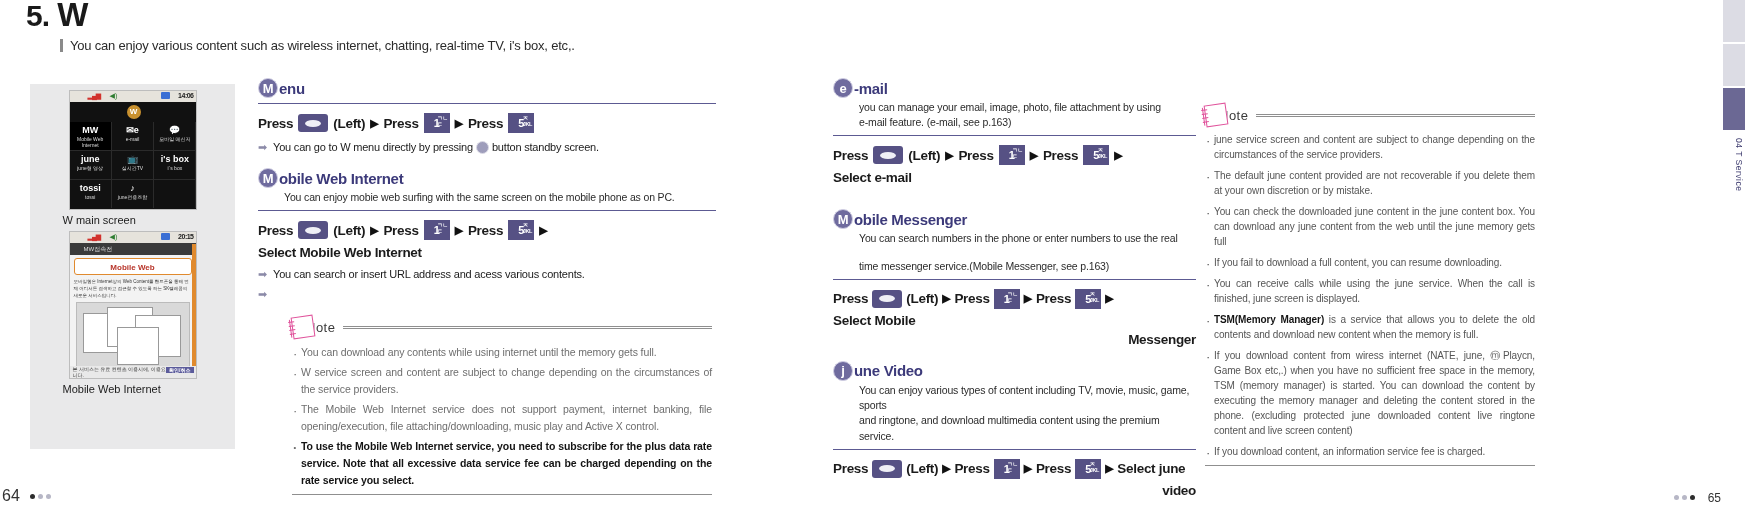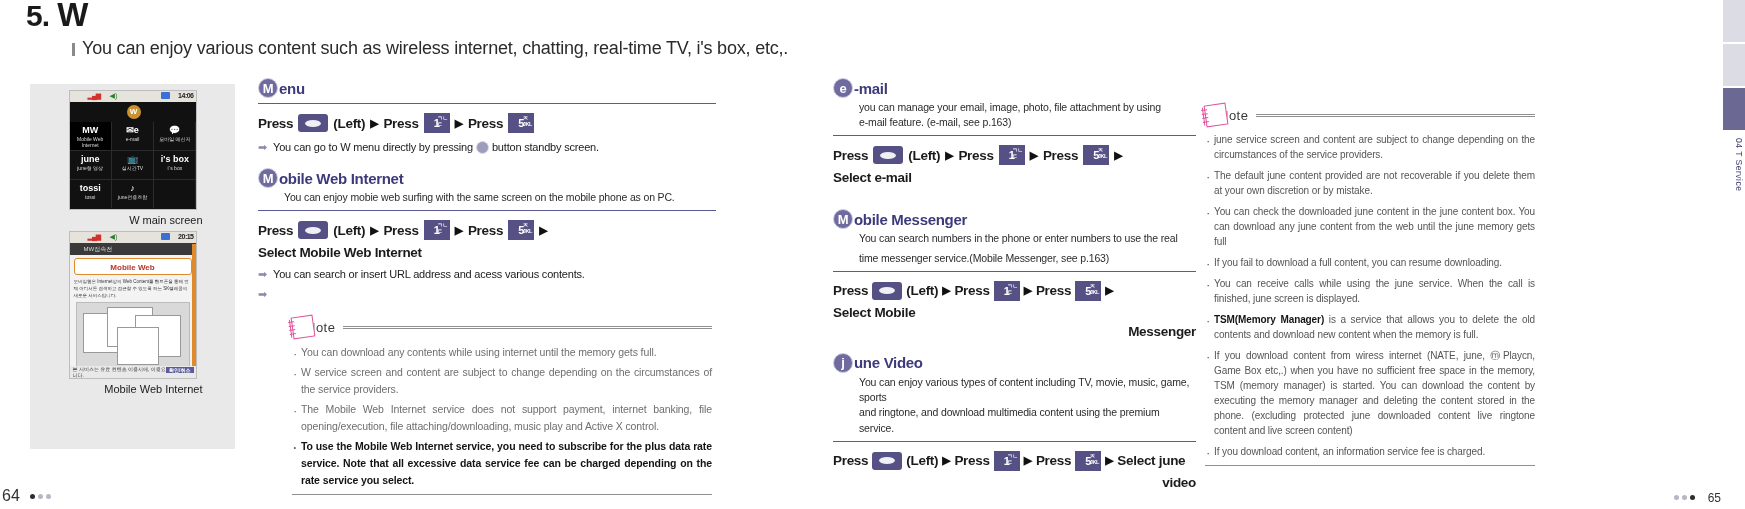--- a/index.html
+++ b/index.html
@@ -15,22 +15,22 @@
   .page { position:absolute; inset:0; }
 
   
   .chapter-title {
     position:absolute; left:26px; top:-4px;
     font-size:33px; font-weight:bold; letter-spacing:-1px;
     color:#1a1a1a;
   }
   .chapter-title .num { font-size:30px; }
   .intro {
-    position:absolute; left:72px; top:38px;
-    font-size:18px; color:#2b2b2b; letter-spacing:-0.2px;
+    position:absolute; left:60px; top:38px;
+    font-size:13px; color:#2b2b2b; letter-spacing:-0.2px;
   }
   .intro-bar {
     display:inline-block; width:3px; height:13px;
     background:#8a8a8a; margin-right:7px; vertical-align:-2px;
   }
 
   
   .phone-col {
     position:absolute; left:30px; top:84px; width:205px; height:365px;
     background:#e9e9ea;
@@ -67,21 +67,21 @@
   }
   .cell.sel { background:#000000; }
   .cell .ic { display:block; margin:3px auto 1px; font-size:9px; color:#fff; font-weight:bold;}
   .okbar { height:13px; background:#111; position:relative;}
   .okbtn {
     position:absolute; left:34px; top:1px; width:60px; height:11px;
     background:#f0eee8; color:#3a3a3a; font-size:8px; font-weight:bold;
     text-align:center; line-height:11px; border:1px solid #9a9a9a;
   }
   .caption {
-    text-align:right; font-size:11px; color:#1b1b1b;
+    text-align:left; font-size:11px; color:#1b1b1b;
     margin-top:4px; margin-bottom:5px;
   }
   .shot2 .shotimg { height:148px; background:#f3f3f3; }
   .mwbar { height:12px; background:#3a3a3a; color:#ddd; font-size:6px; padding:2px 0 0 14px;}
   .mwbanner {
     margin:3px 4px; height:17px; background:#fff; border:1px solid #e08a2e;
     border-radius:3px; text-align:center; font-size:8px; font-weight:bold;
     color:#b8352a; line-height:17px;
   }
   .mwtext { font-size:4.5px; color:#333; padding:1px 4px; line-height:1.5;}
@@ -398,21 +398,21 @@
         <span class="word">Select e-mail</span>
       </div>
     </div>
 
     <div class="sec" style="margin-top:24px;">
       <div class="sec-head">
         <span class="dropcap">M</span>
         <span>obile Messenger</span>
       </div>
       <div class="sec-sub">You can search numbers in the phone or enter numbers to use the real</div>
-      <div class="sec-sub" style="margin-top:4px">time messenger service.(Mobile Messenger, see p.163)</div>
+      <div class="sec-sub" style="margin-top:12px">time messenger service.(Mobile Messenger, see p.163)</div>
       <div class="rule"></div>
       <div class="steps" style="gap:4px;">
         <span class="word">Press</span>
         <span class="keycap soft">
             <span class="oval"></span>
           </span>
         <span class="word">(Left)</span>
         <span class="arrow-tri">▶</span>
         <span class="word">Press</span>
         <span class="keycap">

